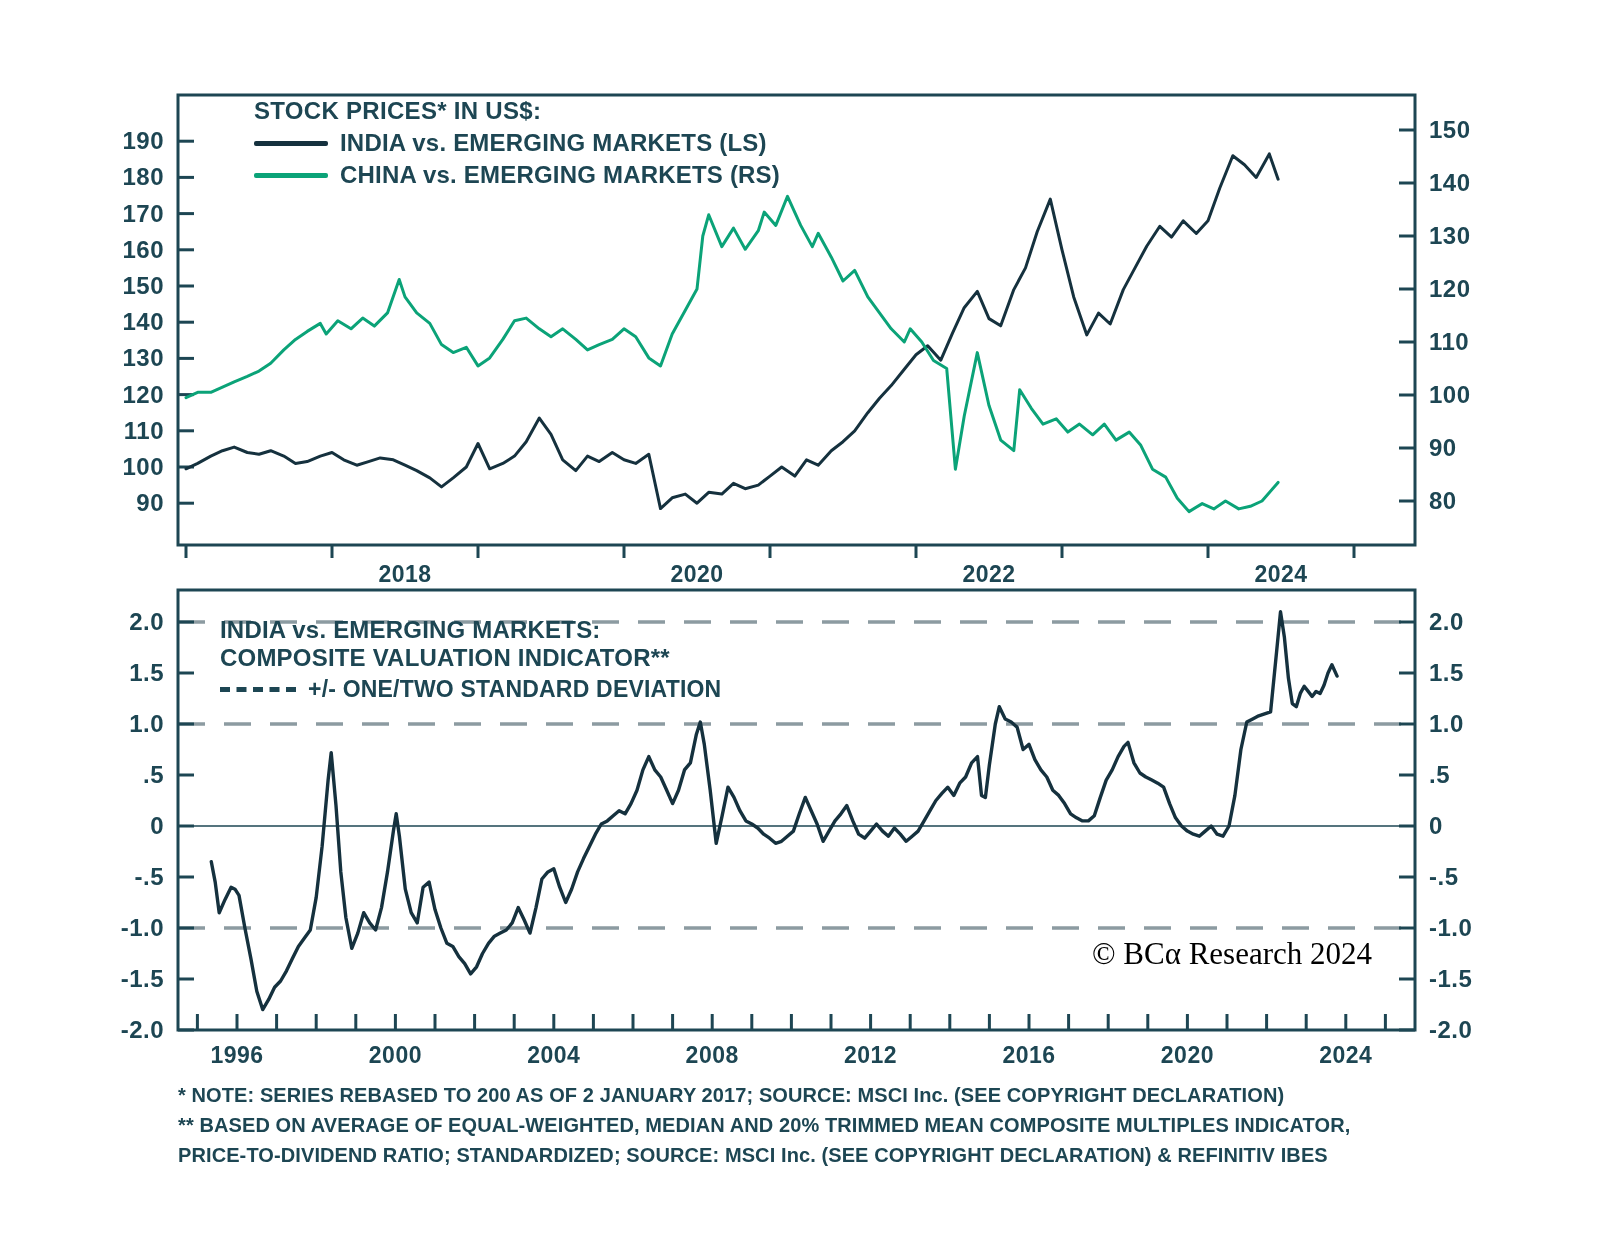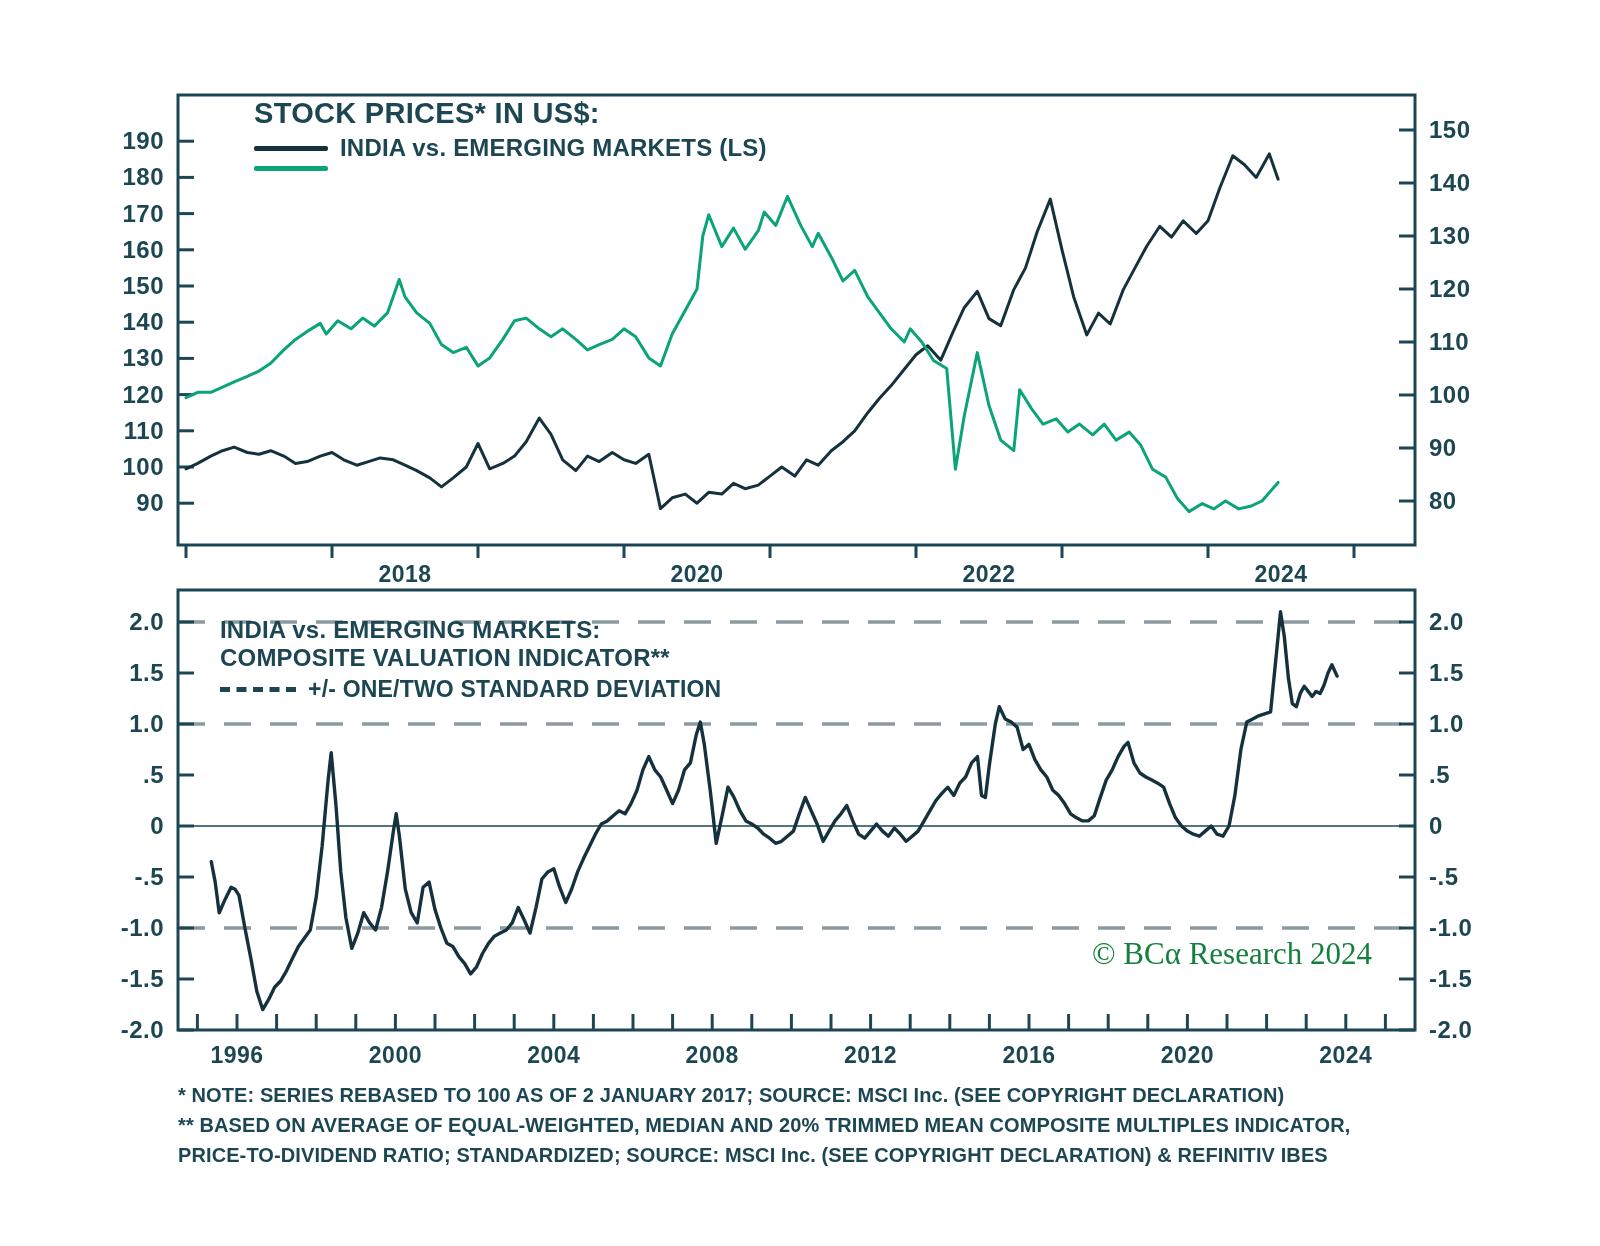--- a/index.html
+++ b/index.html
@@ -1,31 +1,31 @@
 <!DOCTYPE html>
 <html><head>
 <meta charset="utf-8">
 <style>
   html,body{margin:0;padding:0;background:#ffffff;}
   .canvas{position:relative;width:1600px;height:1246px;background:#ffffff;overflow:hidden;
           font-family:"Liberation Sans",sans-serif;color:#1d4653;}
   svg{position:absolute;left:0;top:0;}
   .abs{position:absolute;}
   .legend-top{left:254px;top:97px;}
-  .legend-top .lt-title{font-size:29px;font-weight:bold;letter-spacing:.3px;}
+  .legend-top .lt-title{font-size:24px;font-weight:bold;letter-spacing:.3px;}
   .legend-row{display:flex;align-items:center;margin-top:4px;}
   .legend-row .swatch{display:inline-block;width:74px;height:5px;border-radius:2px;flex:0 0 auto;}
   .legend-row .swatch-dash{display:inline-block;width:76px;height:0;border-top:5px dashed #1d4653;flex:0 0 auto;}
   .legend-row .lbl{font-size:24px;font-weight:bold;margin-left:12px;letter-spacing:.2px;}
   .legend-bottom{left:220px;top:616px;}
   .legend-bottom .lb-line{font-size:24px;font-weight:bold;letter-spacing:.2px;line-height:28px;}
   .legend-bottom .legend-row .lbl{font-size:23px;}
   .notes{left:178px;top:1080px;width:1260px;}
   .notes .note-line{font-size:20px;font-weight:bold;letter-spacing:.1px;line-height:30px;}
-  .copyright{left:1092px;top:936px;font-family:"Liberation Serif",serif;font-size:31px;color:#15803d;}
+  .copyright{left:1092px;top:936px;font-family:"Liberation Serif",serif;font-size:31px;color:#000000;}
 </style>
 </head>
 <body>
 
 <div class="canvas">
 
   <svg id="chart" width="1600" height="1246" viewBox="0 0 1600 1246">
       <rect x="178" y="95" width="1237" height="450" fill="none" stroke="#1d4653" stroke-width="3"></rect>
       <line x1="178" y1="141.2" x2="194" y2="141.2" stroke="#1d4653" stroke-width="3"></line>
       <text x="164" y="149.2" text-anchor="end" fill="#1d4653" font-family="&quot;Liberation Sans&quot;, sans-serif" font-weight="bold" font-size="24" letter-spacing="0.5">190</text>
@@ -164,33 +164,34 @@
     </svg>
 
   <div class="abs legend-top">
     <div class="lt-title">STOCK PRICES* IN US$:</div>
     <div class="legend-row">
       <span class="swatch" style="background: rgb(21, 49, 62);"></span>
       <span class="lbl">INDIA vs. EMERGING MARKETS (LS)</span>
     </div>
     <div class="legend-row">
       <span class="swatch" style="background: rgb(11, 163, 120);"></span>
+      <span class="lbl">CHINA vs. EMERGING MARKETS (RS)</span>
     </div>
   </div>
 
   <div class="abs legend-bottom">
     <div class="lb-line">INDIA vs. EMERGING MARKETS:</div>
     <div class="lb-line">COMPOSITE VALUATION INDICATOR**</div>
     <div class="legend-row">
       <span class="swatch-dash" style="border-top-color: rgb(29, 70, 83);"></span>
       <span class="lbl">+/- ONE/TWO STANDARD DEVIATION</span>
     </div>
   </div>
 
   <div class="abs copyright">© BCα Research 2024</div>
 
   <div class="abs notes">
-    <div class="note-line">* NOTE: SERIES REBASED TO 100 AS OF 2 JANUARY 2017; SOURCE: MSCI Inc. (SEE COPYRIGHT DECLARATION)</div>
+    <div class="note-line">* NOTE: SERIES REBASED TO 200 AS OF 2 JANUARY 2017; SOURCE: MSCI Inc. (SEE COPYRIGHT DECLARATION)</div>
     <div class="note-line">** BASED ON AVERAGE OF EQUAL-WEIGHTED, MEDIAN AND 20% TRIMMED MEAN COMPOSITE MULTIPLES INDICATOR,</div>
     <div class="note-line">PRICE-TO-DIVIDEND RATIO; STANDARDIZED; SOURCE: MSCI Inc. (SEE COPYRIGHT DECLARATION) &amp; REFINITIV IBES</div>
   </div>
 
 </div>
 
 </body></html>

